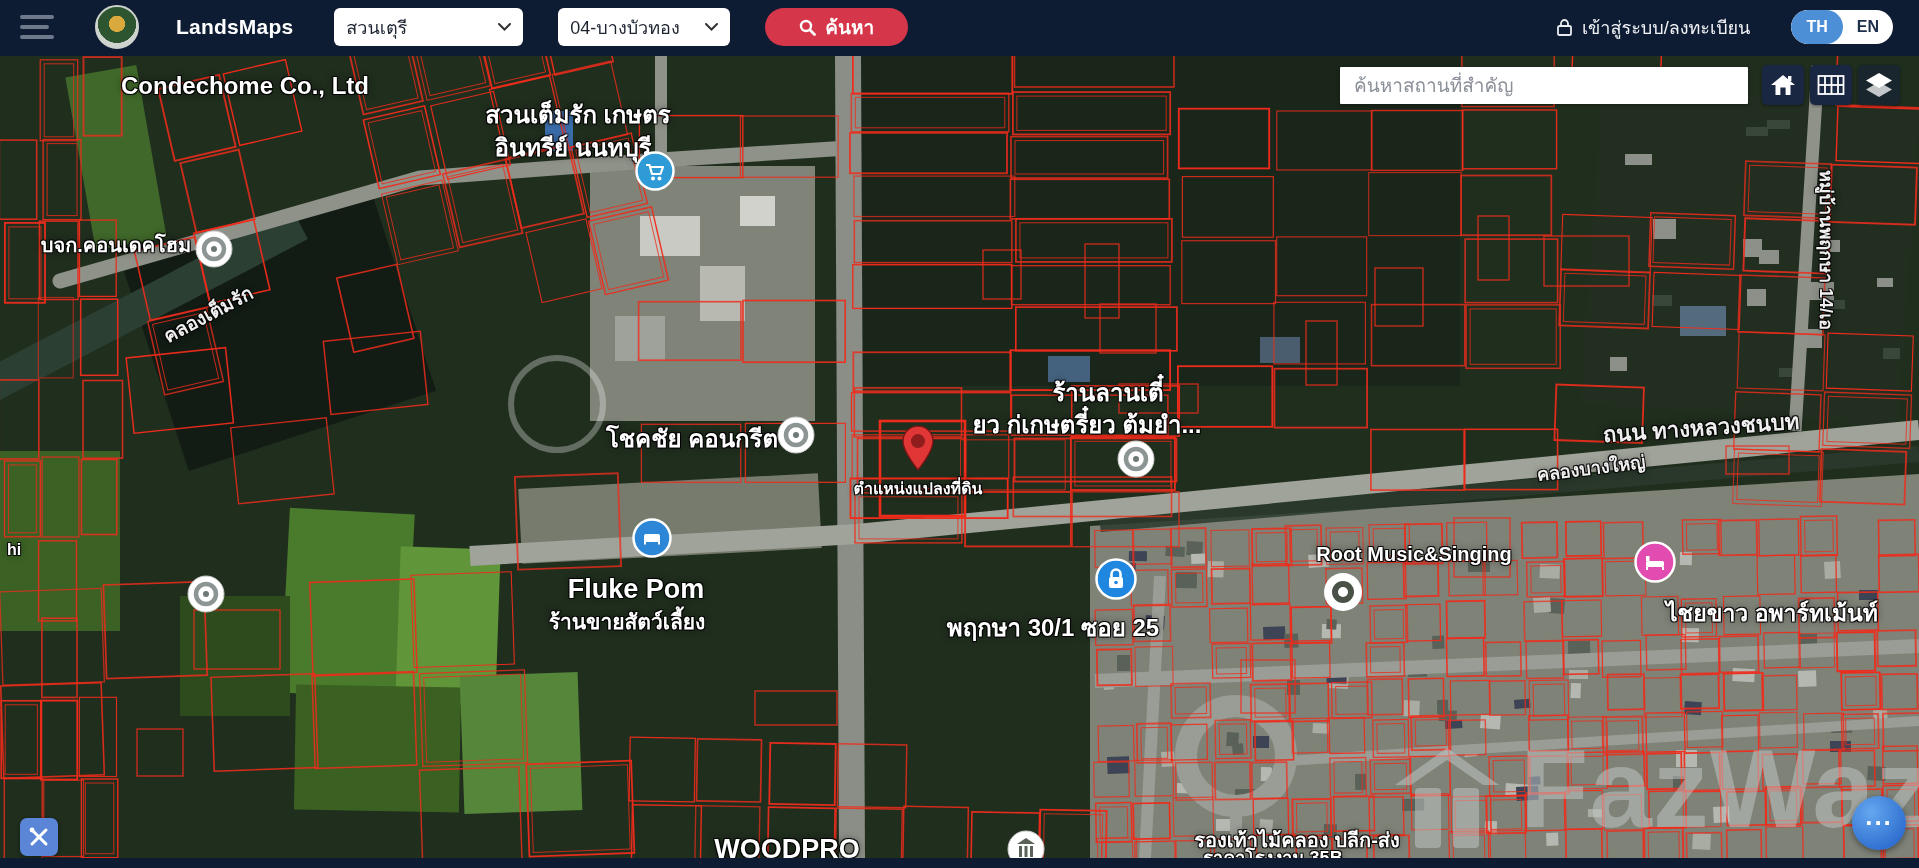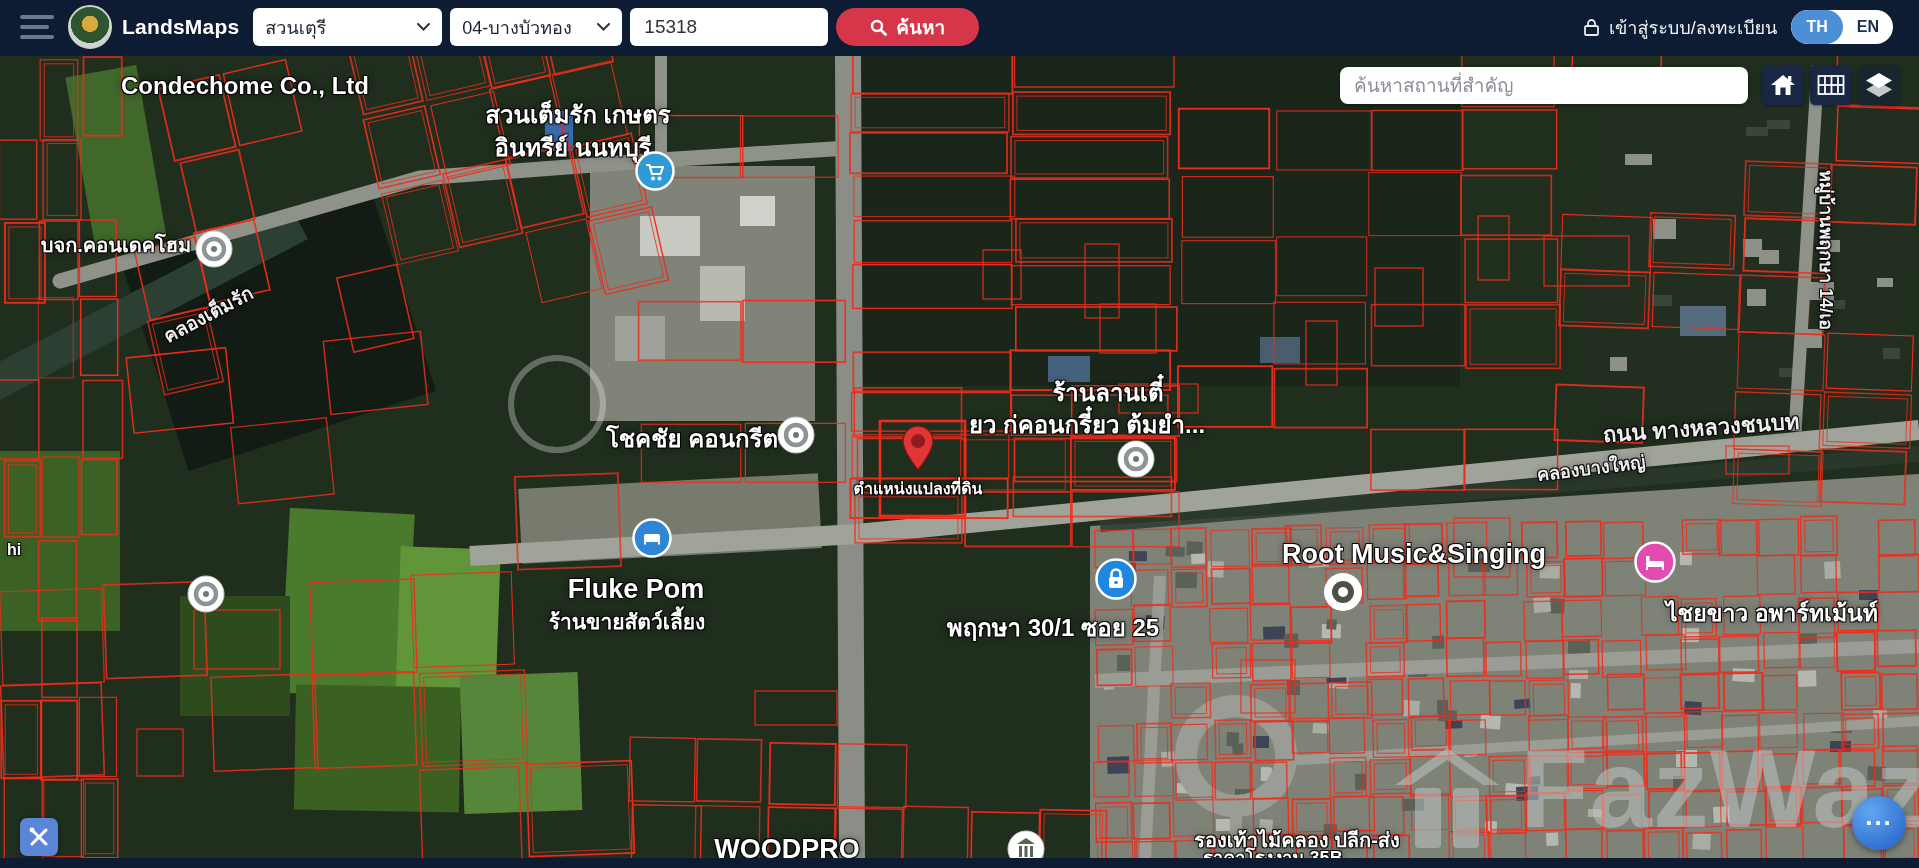--- a/index.html
+++ b/index.html
@@ -1,21 +1,21 @@
 <!DOCTYPE html>
 <html><head>
 <meta charset="utf-8">
 <style>
   html,body{margin:0;padding:0;width:1919px;height:868px;overflow:hidden;
     font-family:"Liberation Sans","DejaVu Sans",sans-serif;background:#0d1c33;}
   .app{position:relative;width:1919px;height:868px;}
 
   
   header{position:absolute;top:0;left:0;width:100%;height:54px;background:#0d1c33;
-    display:flex;align-items:center;z-index:50;}
+    display:flex;align-items:center;z-index:50;gap:27px;}
   .burger{width:34px;height:24px;margin-left:20px;display:flex;flex-direction:column;
     justify-content:space-between;cursor:pointer;}
   .burger span{display:block;height:4px;border-radius:2px;background:#6e7a8c;}
   .burger span:nth-child(2){width:86%;}
   .logo{width:44px;height:44px;border-radius:50%;margin-left:14px;flex:none;
     background:radial-gradient(circle at 50% 42%,#d9a93e 0 26%,#2c5530 27% 62%,#cfd4cf 63% 78%,#6b7b5e 79%);
     border:2px solid #cdd3cc;box-sizing:border-box;}
   .brand{color:#fff;font-size:21px;font-weight:700;margin:0 14px 0 10px;letter-spacing:.2px;}
   .selectbox{height:38px;background:#fff;border-radius:6px;display:flex;align-items:center;
     justify-content:space-between;padding:0 12px;margin-right:8px;color:#1c2430;font-size:18px;cursor:pointer;}
@@ -39,21 +39,21 @@
   .map svg.base{position:absolute;top:0;left:0;}
   .lbl{position:absolute;white-space:nowrap;color:#fff;font-weight:700;
     text-shadow:-1px -1px 0 rgba(0,0,0,.85),1px -1px 0 rgba(0,0,0,.85),-1px 1px 0 rgba(0,0,0,.85),
       1px 1px 0 rgba(0,0,0,.85),0 0 7px rgba(0,0,0,.55);transform:translate(-50%,-50%);}
   .lbl.road,.lbl.canal{font-weight:600;color:#efefef;}
   .lbl.pinlabel{font-weight:600;}
   .marker{position:absolute;transform:translate(-50%,-50%);cursor:pointer;}
   .marker.pin{transform:translate(-50%,-96%);}
 
   .poi-search{position:absolute;left:1340px;top:11px;width:380px;height:37px;background:#fff;
-    border:none;border-radius:8px;padding:0 14px;font-size:19px;color:#444;font-family:inherit;
+    border:none;border-radius:1px;padding:0 14px;font-size:19px;color:#444;font-family:inherit;
     box-shadow:0 1px 4px rgba(0,0,0,.35);}
   .poi-search::placeholder{color:#8a8f98;}
   .map-x{position:absolute;left:1724px;top:17px;width:26px;height:26px;display:flex;align-items:center;
     justify-content:center;cursor:pointer;}
   .tile{position:absolute;top:9px;width:42px;height:40px;background:#1a2742;border-radius:5px;
     display:flex;align-items:center;justify-content:center;cursor:pointer;box-shadow:0 1px 3px rgba(0,0,0,.4);}
   .tile.home{left:1762px;}
   .tile.grid{left:1810px;}
   .tile.layers{left:1858px;background:rgba(20,32,58,.55);}
   .tool-tile{position:absolute;left:20px;top:762px;width:38px;height:38px;border-radius:7px;
@@ -93,21 +93,20 @@
     </div>
     <div class="selectbox" id="districtSelect">
       <span>04-บางบัวทอง</span>
       <span class="cv">
         <svg width="13" height="8" viewBox="0 0 13 8">
             <polyline points="1,1 6.5,6.5 12,1" fill="none" stroke="#333" stroke-width="2" stroke-linecap="round"></polyline>
           </svg>
       </span>
     </div>
 
-    <input class="parcel-input" value="15318" style="">
 
     <button class="search-btn">
       <span style="display:flex;">
         <svg width="17" height="17" viewBox="0 0 17 17">
             <circle cx="7" cy="7" r="5" fill="none" stroke="#fff" stroke-width="2.4"></circle>
             <line x1="11" y1="11" x2="15.5" y2="15.5" stroke="#fff" stroke-width="2.8" stroke-linecap="round"></line>
           </svg>
       </span>
       <span>ค้นหา</span>
     </button>
@@ -661,26 +660,26 @@
       </svg>
 
     <div id="labelsLayer">
         <div class="lbl poi" style="left: 245px; top: 30px; font-size: 24px;">Condechome Co., Ltd</div>
         <div class="lbl poi" style="left: 578px; top: 58px; font-size: 24px;">สวนเต็มรัก เกษตร</div>
         <div class="lbl poi" style="left: 573px; top: 91px; font-size: 24px;">อินทรีย์ นนทบุรี</div>
         <div class="lbl poi" style="left: 116px; top: 189px; font-size: 20px;">บจก.คอนเดคโฮม</div>
         <div class="lbl canal" style="left: 208px; top: 258px; font-size: 19px; transform: translate(-50%, -50%) rotate(-28deg);">คลองเต็มรัก</div>
         <div class="lbl poi" style="left: 692px; top: 382px; font-size: 24px;">โชคชัย คอนกรีต</div>
         <div class="lbl poi" style="left: 1108px; top: 336px; font-size: 24px;">ร้านลานเตี๋</div>
-        <div class="lbl poi" style="left: 1087px; top: 368px; font-size: 24px;">ยว ก่คอนกรี๋ยว ต้มยำ...</div>
+        <div class="lbl poi" style="left: 1087px; top: 368px; font-size: 24px;">ยว ก่เกษตรี๋ยว ต้มยำ...</div>
         <div class="lbl pinlabel" style="left: 918px; top: 432px; font-size: 16px;">ตำแหน่งแปลงที่ดิน</div>
         <div class="lbl poi" style="left: 636px; top: 533px; font-size: 27px;">Fluke Pom</div>
         <div class="lbl poi" style="left: 627px; top: 565px; font-size: 21px;">ร้านขายสัตว์เลี้ยง</div>
         <div class="lbl poi" style="left: 1053px; top: 571px; font-size: 24px;">พฤกษา 30/1 ซอย 25</div>
-        <div class="lbl poi" style="left: 1414px; top: 498px; font-size: 27px;">Root Music&amp;Singing</div>
+        <div class="lbl poi" style="left: 1414px; top: 498px; font-size: 20px;">Root Music&amp;Singing</div>
         <div class="lbl poi" style="left: 1772px; top: 557px; font-size: 23px;">ไชยขาว อพาร์ทเม้นท์</div>
         <div class="lbl road" style="left: 1701px; top: 372px; font-size: 22px; transform: translate(-50%, -50%) rotate(-4deg);">ถนน ทางหลวงชนบท</div>
         <div class="lbl canal" style="left: 1591px; top: 412px; font-size: 18px; transform: translate(-50%, -50%) rotate(-7deg);">คลองบางใหญ่</div>
         <div class="lbl road" style="left: 1826px; top: 194px; font-size: 18px; transform: translate(-50%, -50%) rotate(90deg);">หมู่บ้านพฤกษา 14/เอ</div>
         <div class="lbl poi" style="left: 787px; top: 793px; font-size: 27px;">WOODPRO</div>
         <div class="lbl poi" style="left: 1297px; top: 784px; font-size: 20px;">รองเท้าไม้คลอง ปลีก-ส่ง</div>
         <div class="lbl poi" style="left: 1273px; top: 801px; font-size: 18px;">ราคาโรงงาน 35B</div>
         <div class="lbl poi" style="left: 14px; top: 494px; font-size: 16px;">hi</div>
       </div>
     <div id="markersLayer">

